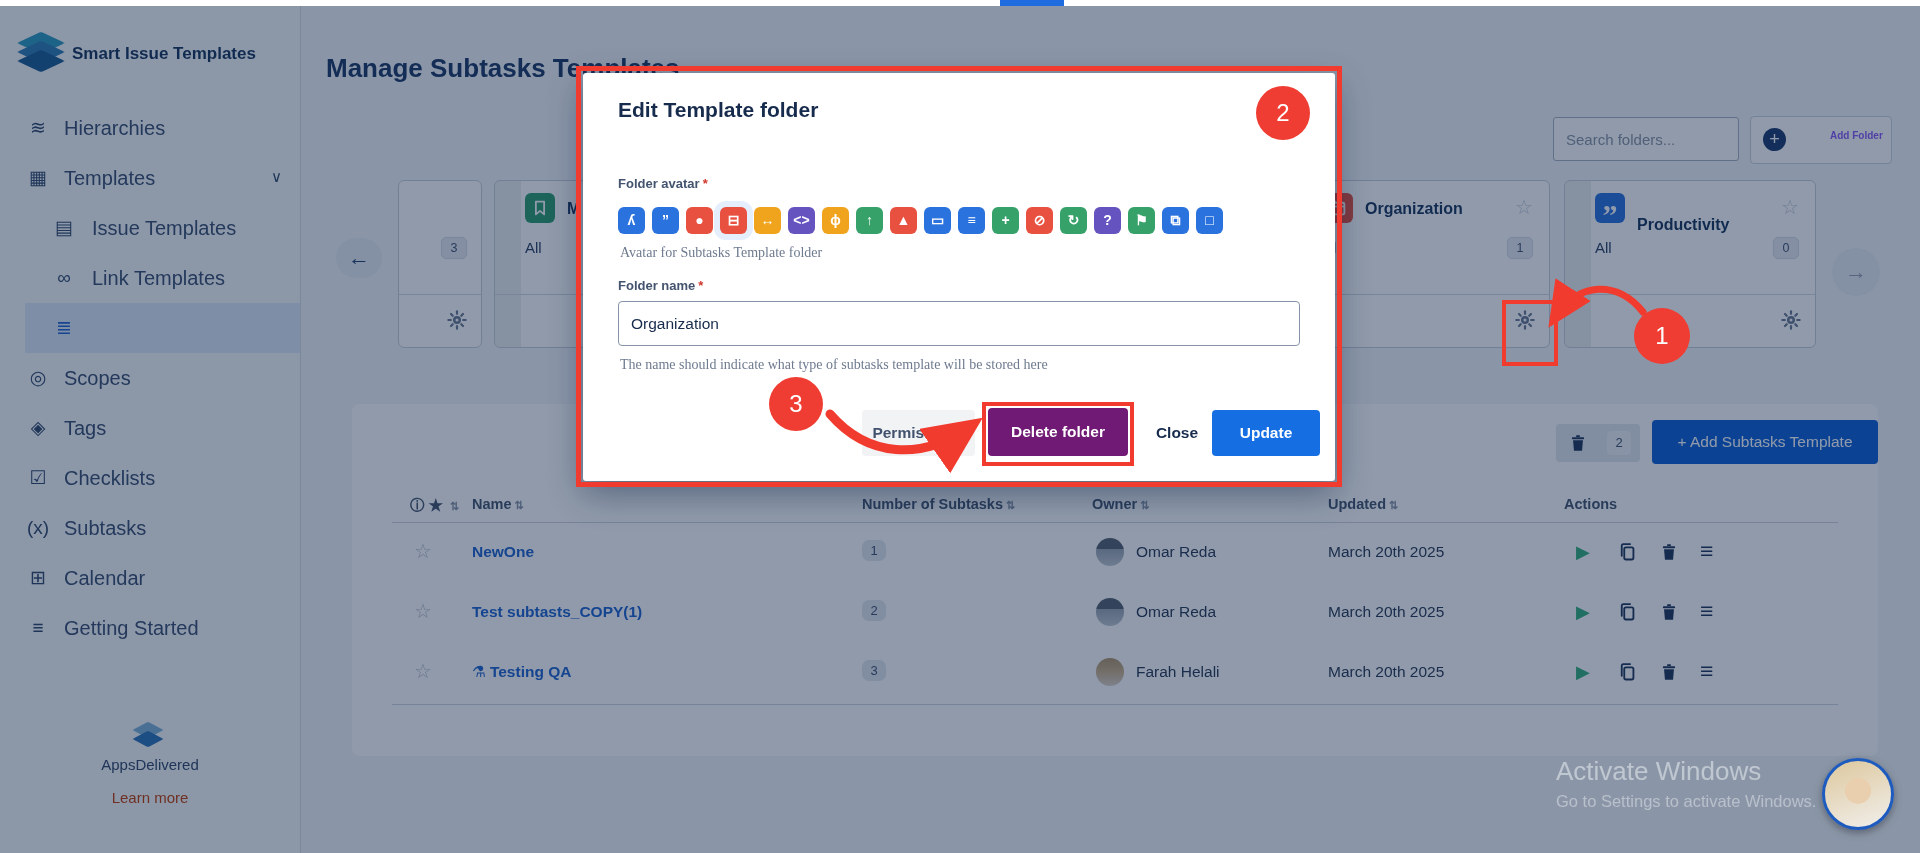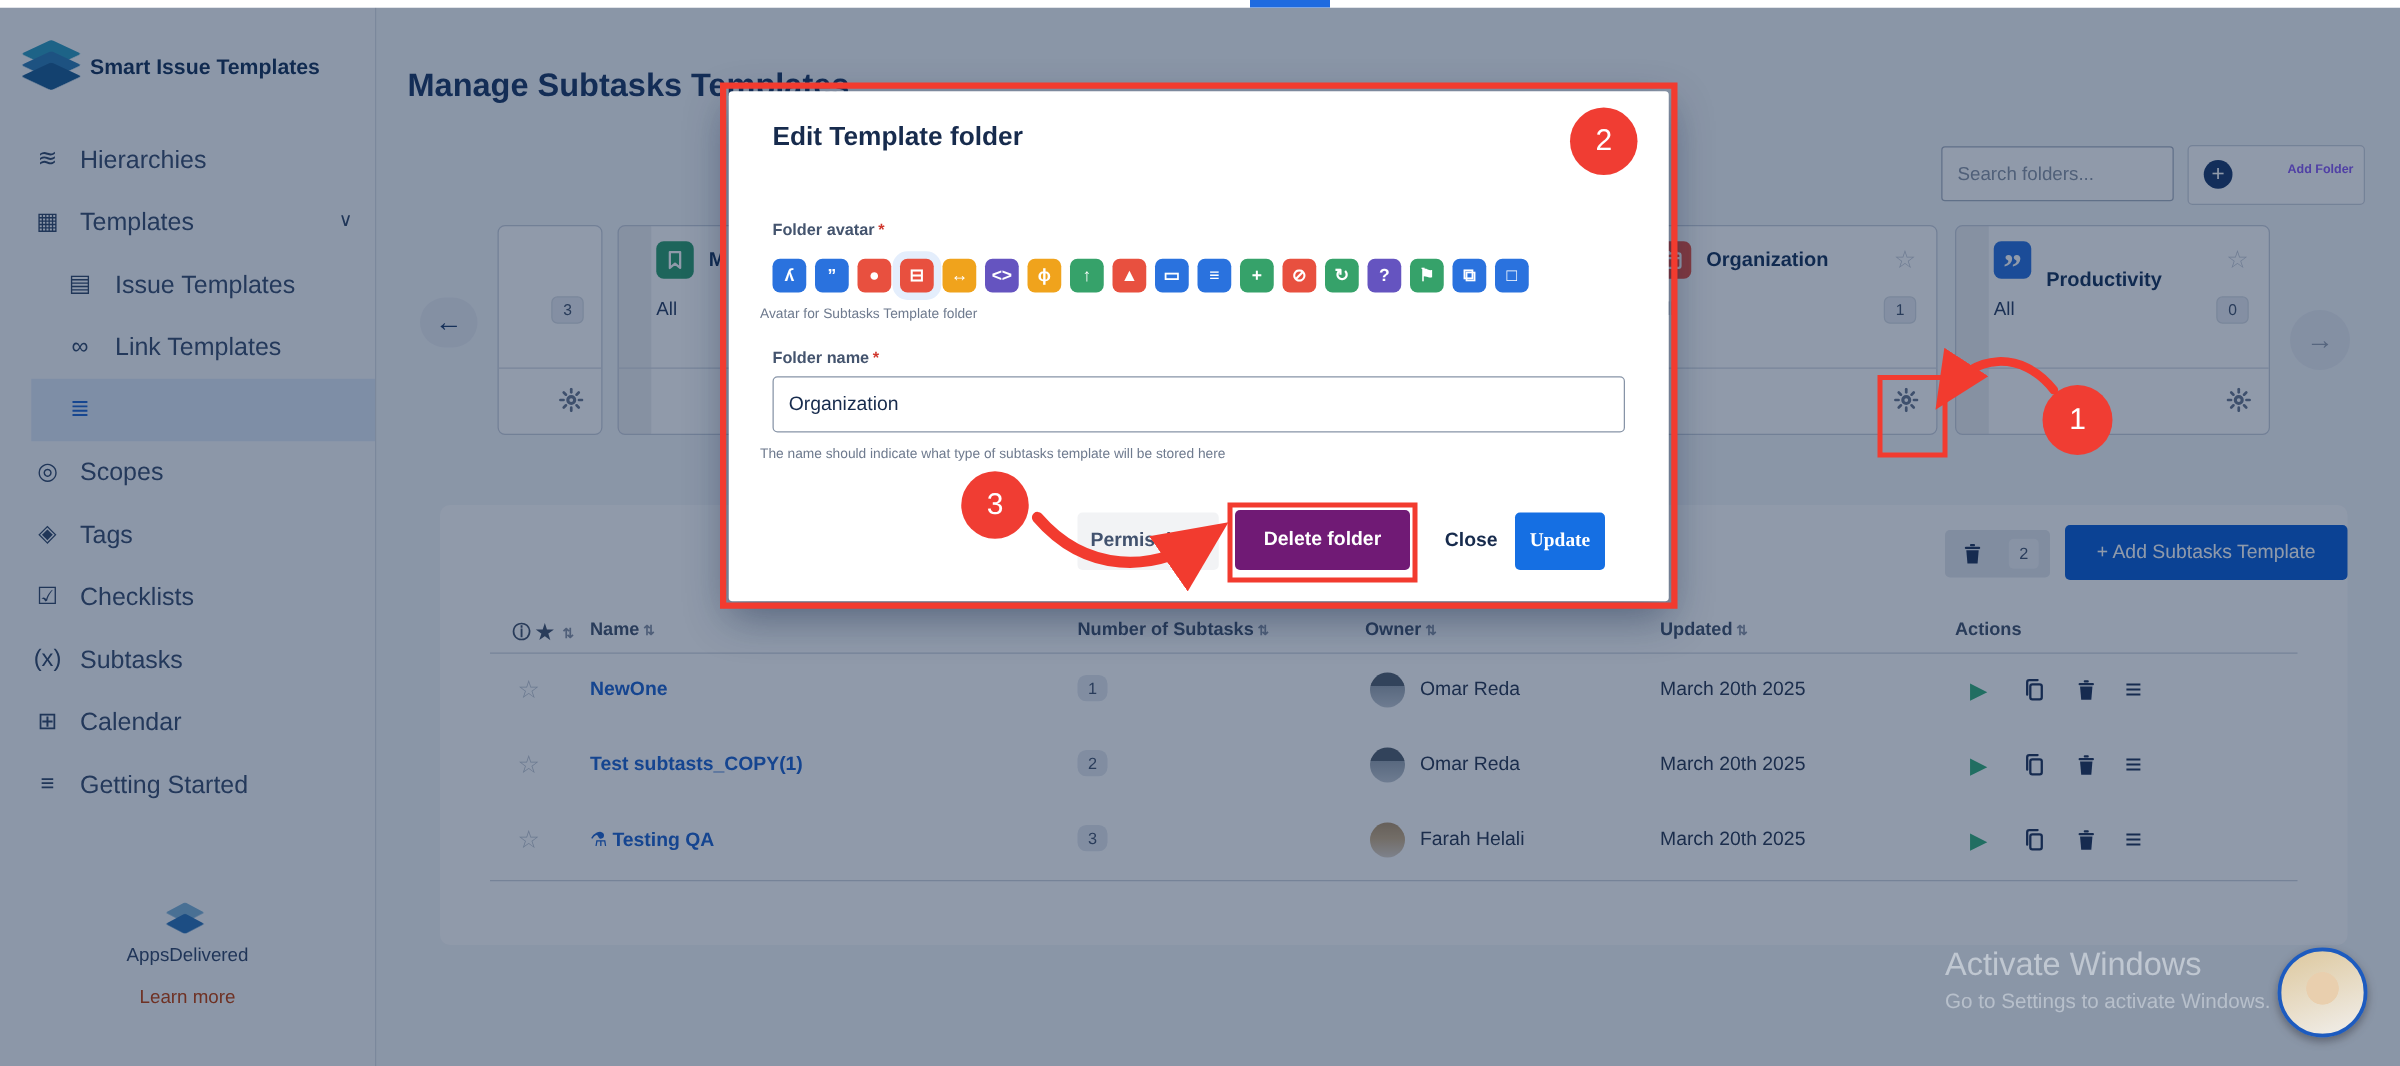--- a/index.html
+++ b/index.html
@@ -116,30 +116,30 @@
   
   #modal{position:absolute;left:583px;top:73px;width:752px;height:408px;background:#fff;border-radius:3px;
         box-shadow:0 12px 34px rgba(9,30,66,.45);z-index:10;}
   #modal .m-title{position:absolute;left:35px;top:25px;font-size:21px;font-weight:600;color:#172b4d;}
   .fld-label{position:absolute;left:35px;font-size:13px;font-weight:600;color:#44546e;}
   .req{color:#d0362c;margin-left:3px;}
   #avatar-row{position:absolute;left:35px;top:127px;height:40px;display:flex;align-items:center;gap:7px;z-index:2;}
   .av-icon{width:27px;height:27px;border-radius:6px;color:#fff;font-weight:bold;font-size:14px;
         display:flex;align-items:center;justify-content:center;cursor:pointer;flex:0 0 auto;}
   .av-icon.selected{box-shadow:0 0 0 6px #e4eefc;}
-  .m-help{position:absolute;left:25px;font-size:11px;color:#6e7a8e;}
+  .m-help{position:absolute;left:37px;font-size:14px;color:#6e7a8e;font-family:Liberation Serif, serif;}
   #folder-name-input{position:absolute;left:35px;top:228px;width:682px;height:45px;box-sizing:border-box;
         border:1.5px solid #8794a7;border-radius:4px;padding:0 12px;font-size:15.5px;color:#172b4d;
         font-family:"Liberation Sans",sans-serif;}
   .m-btn{position:absolute;top:337px;height:46px;border:none;border-radius:4px;font-size:15.5px;
         font-weight:600;font-family:"Liberation Sans",sans-serif;cursor:pointer;}
   #btn-perms{left:279px;width:113px;background:#f2f3f5;color:#42526e;}
   #btn-delete{left:405px;width:140px;top:335px;height:48px;background:#701a75;color:#fff;}
   #btn-close{left:563px;width:62px;background:transparent;color:#172b4d;}
-  #btn-update{left:629px;width:72px;background:#156fe3;color:#fff;font-family:Liberation Serif, serif;}
+  #btn-update{left:629px;width:108px;background:#156fe3;color:#fff;}
   
   .ann{z-index:20;pointer-events:none;}
   #ann-modal-box{position:absolute;left:576px;top:66px;width:756px;height:411px;
         border:5px solid #f23b2f;}
   #ann-gear-box{position:absolute;left:1502px;top:300px;width:48px;height:58px;border:4px solid #f23b2f;}
   #ann-del-box{position:absolute;left:982px;top:402px;width:144px;height:56px;border:4px solid #f23b2f;}
   .ann-circle{position:absolute;width:54px;height:54px;border-radius:50%;background:#f03d33;color:#fff;
         font-size:24px;display:flex;align-items:center;justify-content:center;z-index:20;}
   #ann-c1{left:1634px;top:308px;width:56px;height:56px;}
   #ann-c2{left:1256px;top:86px;}

